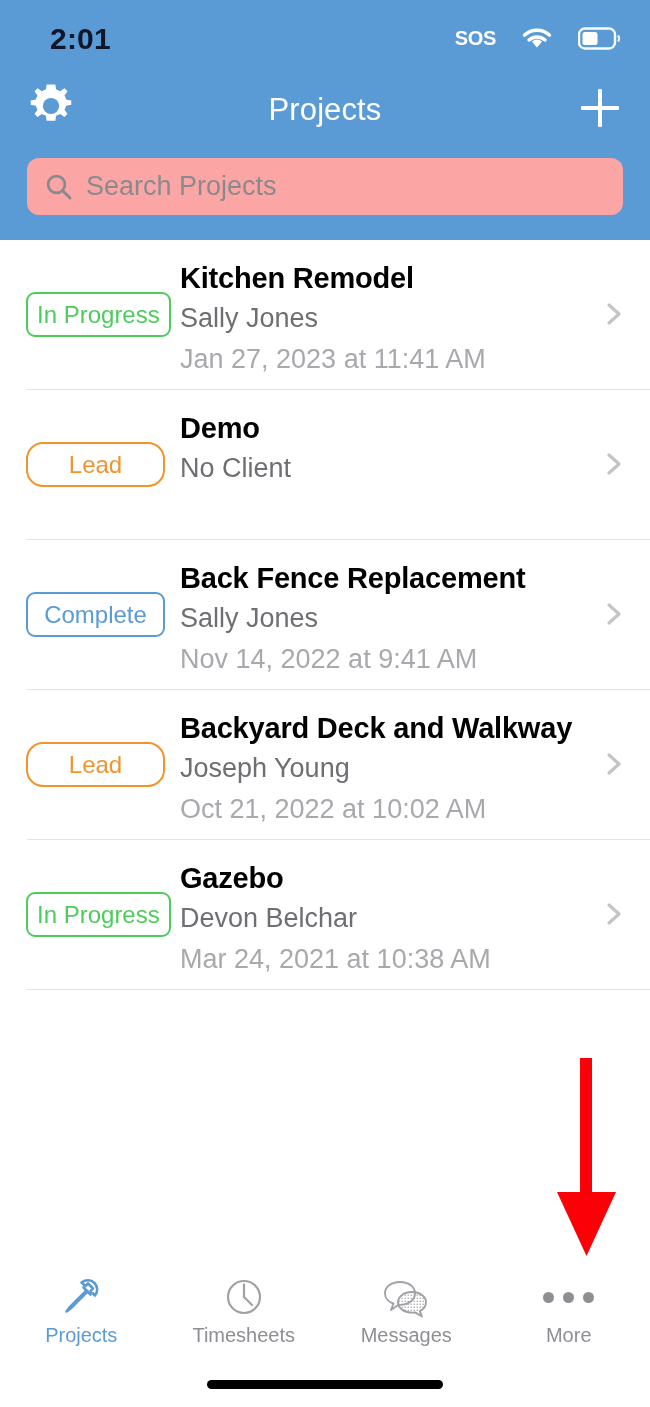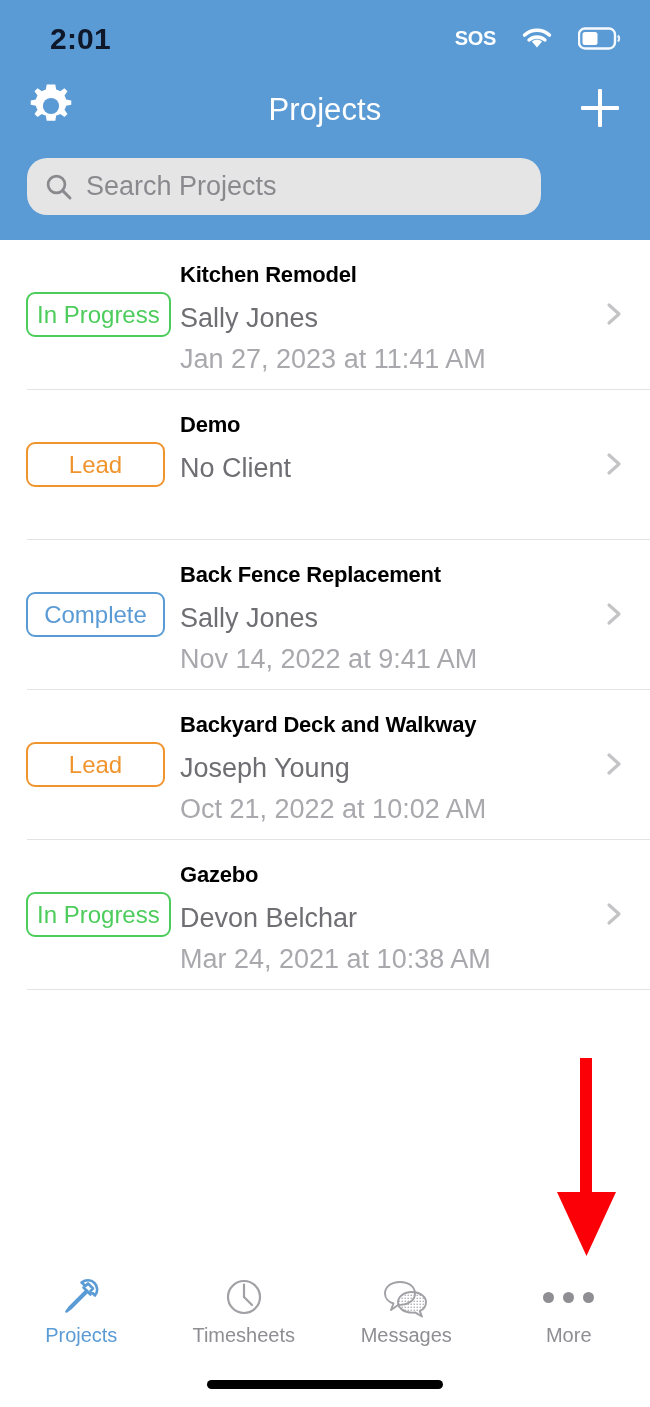--- a/index.html
+++ b/index.html
@@ -101,23 +101,23 @@
     left: 26px; top: 9px;
     width: 4px; height: 38px;
     background: #ffffff;
     border-radius: 1px;
   }
 
   
   #search-wrap {
     position: absolute;
     left: 27px; top: 158px;
-    width: 514px; height: 57px;
-    background: #e5e5e5;
-    border-radius: 20px;
+    width: 596px; height: 57px;
+    background: #fca5a5;
+    border-radius: 12px;
     display: flex;
     align-items: center;
   }
   #search-icon {
     margin-left: 17px;
     margin-right: 12px;
     display: flex;
     flex: 0 0 auto;
   }
   #search-input {
@@ -164,27 +164,27 @@
     display: flex;
     align-items: center;
     justify-content: center;
     padding: 0 9px;
     min-width: 139px;
     font-size: 24px;
     background: #ffffff;
     white-space: nowrap;
   }
   .badge.green { border-color: #4ccc5b; color: #4ccc5b; }
-  .badge.orange { border-color: #f0942e; color: #f0942e; }
+  .badge.orange { border-color: #f0942e; color: #f0942e; border-radius: 17px; }
   .badge.blue  { border-color: #5b9bd5; color: #5b9bd5; }
 
   .row-title {
     position: absolute;
     left: 180px; top: 22px;
-    font-size: 22px;
+    font-size: 29px;
     font-weight: bold;
     color: #000000;
     letter-spacing: -0.2px;
   }
   .row-client {
     position: absolute;
     left: 180px; top: 63px;
     font-size: 27px;
     color: #6e6e73;
   }

